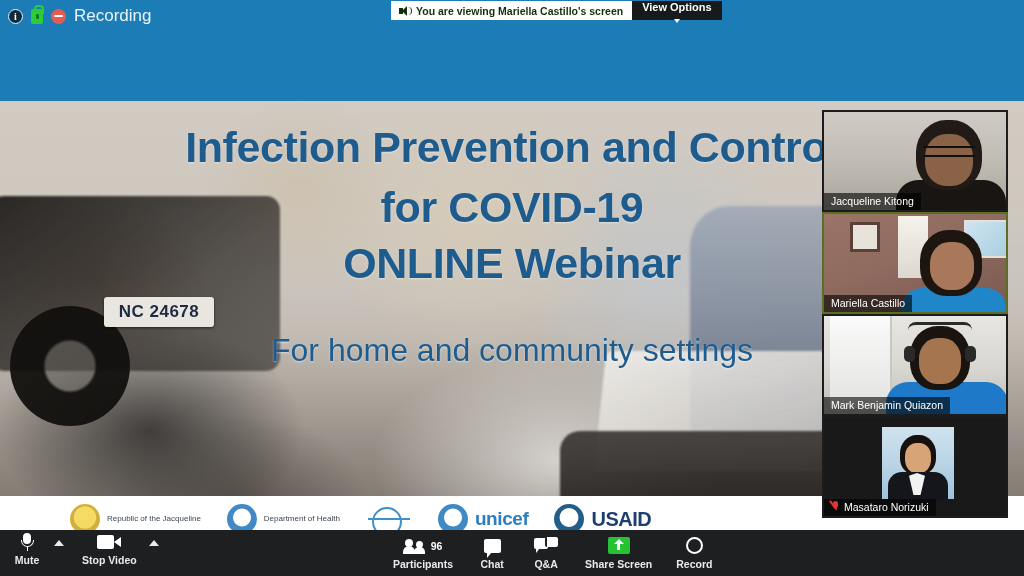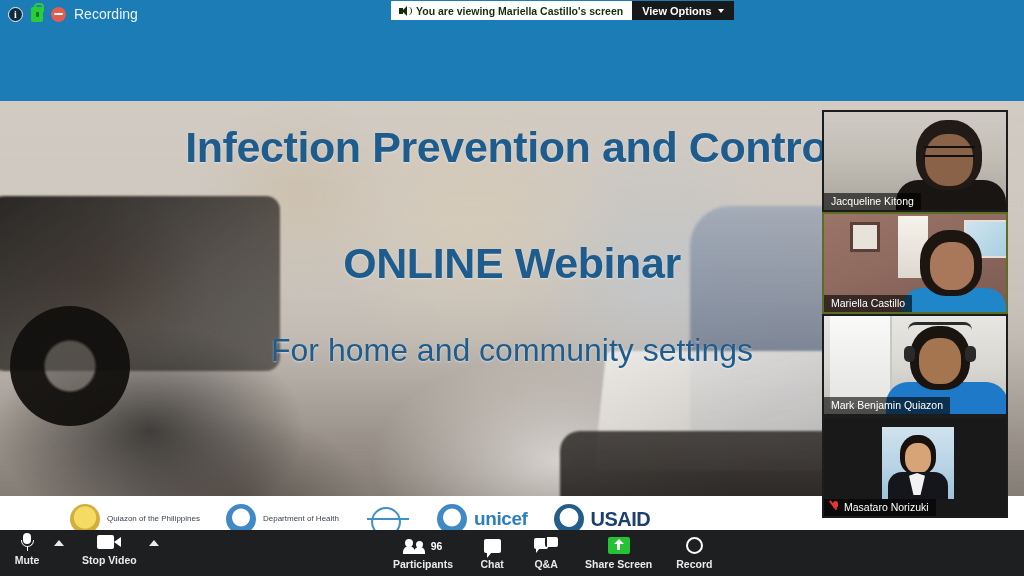--- a/index.html
+++ b/index.html
@@ -78,31 +78,31 @@
 
   
   #top-left-status { position:absolute; left:8px; top:6px; display:flex; align-items:center; gap:8px; z-index:40; }
   .ico { width:15px; height:15px; border-radius:50%; display:flex; align-items:center; justify-content:center; flex:none; }
   .ico-info { background:#0f2b3e; border:1.5px solid #e9f2f7; color:#fff; font-size:10px; font-weight:bold; font-family:"Liberation Serif", serif; }
   .ico-lock { width:12px; height:15px; background:#2bcc3a; border-radius:2px; position:relative; }
   .ico-lock::before { content:""; position:absolute; left:3px; top:-4px; width:6px; height:7px; border:2px solid #2bcc3a; border-bottom:none; border-radius:4px 4px 0 0; }
   .ico-lock::after { content:""; position:absolute; left:4.5px; top:5px; width:3px; height:5px; background:#13781c; border-radius:1px; }
   .ico-rec { background:#e25c52; position:relative; }
   .ico-rec::before { content:""; position:absolute; left:3px; top:6.5px; width:9px; height:2px; background:#fff; border-radius:1px; }
-  #recording-label { color:#eaf4fb; font-size:14px; }
+  #recording-label { color:#eaf4fb; font-size:17px; }
 
   #view-banner { position:absolute; left:391px; top:1px; height:19px; display:flex; align-items:stretch; z-index:40; }
   #viewing-pill { background:#ffffff; color:#11300a; font-size:10.5px; font-weight:bold; display:flex; align-items:center;
     gap:5px; padding:0 9px 0 8px; }
   .spk { width:12px; height:10px; position:relative; flex:none; }
   .spk::before { content:""; position:absolute; left:0; top:2px; width:4px; height:6px; background:#11300a; }
   .spk::after { content:""; position:absolute; left:3px; top:0; border-style:solid; border-width:5px 5px 5px 0; border-color:transparent #11300a transparent transparent; }
   .spk i { position:absolute; right:-1px; top:1px; width:4px; height:8px; border-right:1.6px solid #11300a; border-radius:0 4px 4px 0; }
   #view-options-btn { background:#17191b; color:#fff; font-size:11px; font-weight:bold; display:flex; align-items:center;
-    gap:6px; padding:0 10px; cursor:pointer; }
+    gap:6px; padding:0 10px; cursor:pointer;flex-direction:column; }
   .caret { width:0; height:0; border-left:3.5px solid transparent; border-right:3.5px solid transparent; border-top:4px solid #fff; }
 
   
   #filmstrip { position:absolute; right:16px; top:110px; width:186px; z-index:30; }
   .tile { position:relative; width:186px; height:102px; overflow:hidden; background:#1c1c1c; border:2px solid transparent; }
   .tile.active { border-color:#5d6d22; }
   .tile-name { position:absolute; left:0; bottom:0; max-width:100%; background:rgba(0,0,0,.60); color:#fff;
     font-size:10.5px; padding:2px 7px 3px 7px; display:flex; align-items:center; gap:5px; white-space:nowrap; }
   .mic-muted { width:8px; height:12px; position:relative; flex:none; }
   .mic-muted::before { content:""; position:absolute; left:1.5px; top:0; width:5px; height:7px; background:#e8342c; border-radius:3px; }
@@ -196,35 +196,37 @@
 <div id="app">
 
   <div id="shared-screen">
     <div id="letterbox-top"></div>
 
     <div id="slide">
       <div class="photo-bg"></div>
       <div class="photo-soft"></div>
       <div class="moto-body"></div>
       <div class="moto-wheel"></div>
+      <div class="plate">NC 24678</div>
       <div class="person-r"></div>
       <div class="laptop"></div>
       <div class="person-dark"></div>
 
       <div id="slide-text">
         <div class="headline" id="hl1">Infection Prevention and Control</div>
+        <div class="headline" id="hl2">for COVID-19</div>
         <div class="headline" id="hl3">ONLINE Webinar</div>
         <div id="subtitle">For home and community settings</div>
       </div>
 
       <div id="logo-strip">
         <div id="logo-row">
           <div class="logo-item">
             <span class="seal gold"></span>
-            <span class="logo-cap">Quiazon of the Philippines</span>
+            <span class="logo-cap">Republic of the Jacqueline</span>
           </div>
           <div class="logo-item">
             <span class="seal blue"></span>
             <span class="logo-cap">Department of Health</span>
           </div>
           <div class="logo-item">
             <span class="who-mark"></span>
           </div>
           <div class="logo-item">
             <span class="seal blue"></span>

